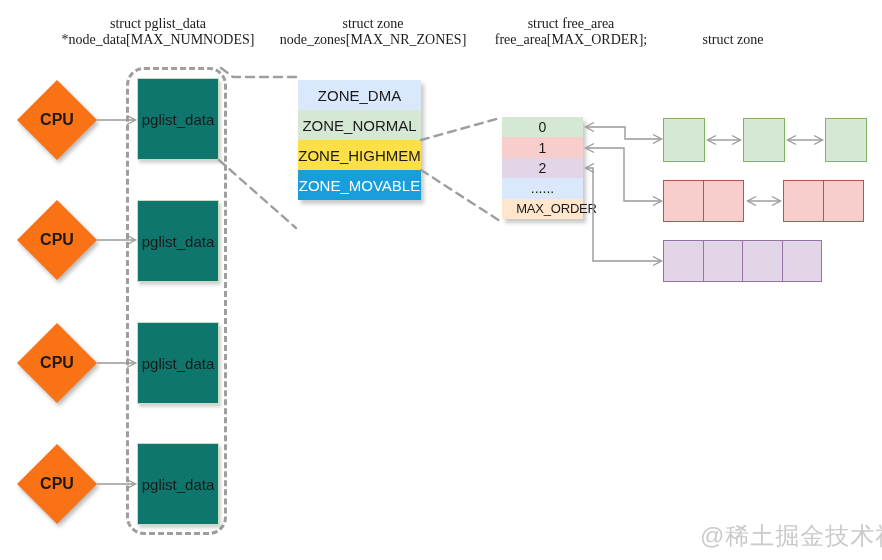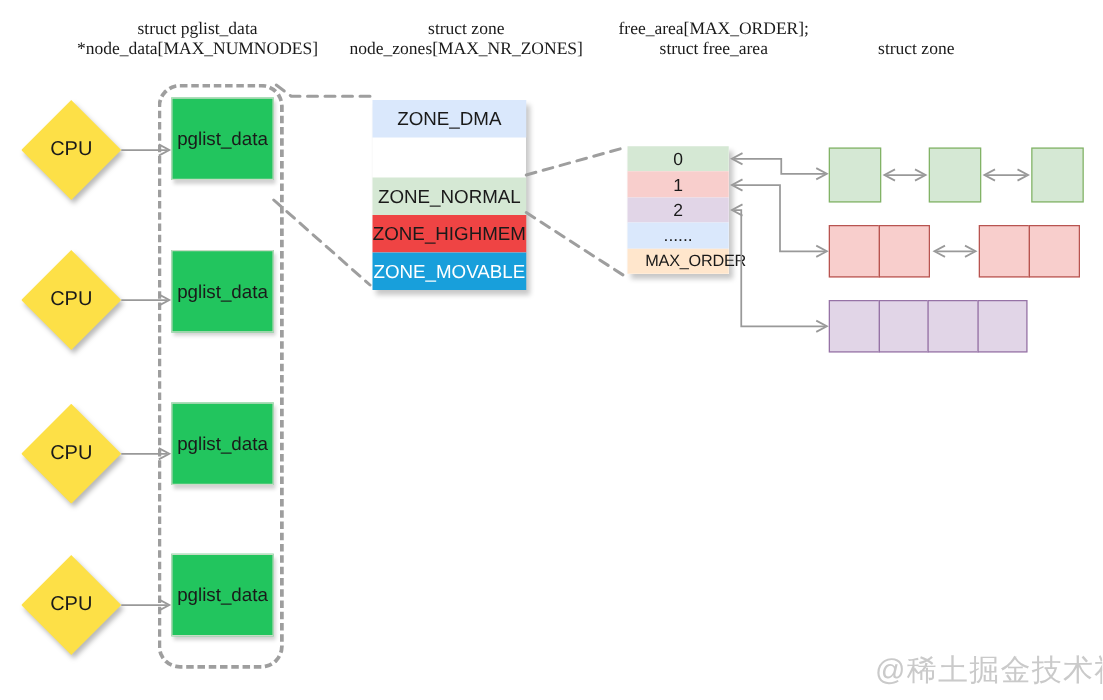--- a/index.html
+++ b/index.html
@@ -3,41 +3,41 @@
 <meta charset="utf-8">
 <style>
   html,body{margin:0;padding:0;background:#fff;}
   .canvas{position:relative;width:882px;height:560px;background:#ffffff;overflow:hidden;
           font-family:"Liberation Sans",sans-serif;color:#1a1a1a;}
   .hdr{position:absolute;text-align:center;font-size:14px;line-height:16px;white-space:nowrap;font-family:Liberation Serif, serif;}
   .hdr div{white-space:nowrap;}
 
   
   .diamond-wrap{position:absolute;width:80px;height:80px;filter:drop-shadow(2px 3px 2px rgba(0,0,0,0.28));}
-  .diamond{width:100%;height:100%;background:#fde047;
+  .diamond{width:100%;height:100%;background:#f97316;
            clip-path:polygon(50% 0,100% 50%,50% 100%,0 50%);
-           display:flex;align-items:center;justify-content:center;font-size:16px;}
+           display:flex;align-items:center;justify-content:center;font-size:16px;font-weight:bold;}
 
   
   .dashed-rect{position:absolute;left:126px;top:67px;width:101px;height:468px;
                box-sizing:border-box;border:3px dashed #9e9e9e;border-radius:18px;}
 
   
-  .pgbox{position:absolute;left:137px;width:82px;height:66px;background:#22c55e;
+  .pgbox{position:absolute;left:137px;width:82px;height:82px;background:#0f766e;
          border:1px solid #c7dcc5;box-sizing:border-box;
          box-shadow:2px 3px 3px rgba(0,0,0,0.18);
          display:flex;align-items:center;justify-content:center;font-size:15px;}
 
   
   .zone-stack{position:absolute;left:298px;top:80px;width:123px;box-shadow:3px 4px 4px rgba(0,0,0,0.22);text-align:center;}
   .zone-row{height:30px;display:flex;align-items:center;justify-content:center;font-size:15px;}
   .z-dma{background:#dae8fc;}
   .z-dma32{background:#ffe6cc;}
-  .z-normal{background:#d5e8d4;margin-top:32px;}
-  .z-highmem{background:#ef4444;}
+  .z-normal{background:#d5e8d4;}
+  .z-highmem{background:#fde047;}
   .z-movable{background:#189fdb;color:#ffffff;}
 
   
   .fa-stack{position:absolute;left:502px;top:117px;width:81px;box-shadow:3px 4px 4px rgba(0,0,0,0.22);}
   .fa-row{height:20.4px;display:flex;align-items:center;justify-content:center;font-size:14px;}
   .fa-0{background:#d5e8d4;}
   .fa-1{background:#f8cecc;}
   .fa-2{background:#e1d5e7;}
   .fa-dots{background:#dae8fc;}
   .fa-max{background:#ffe6cc;font-size:13px;letter-spacing:-0.2px;padding-left:28px;}
@@ -61,22 +61,22 @@
 
   <div class="hdr" style="left:38px;top:16px;width:240px;">
     <div>struct pglist_data</div>
     <div>*node_data[MAX_NUMNODES]</div>
   </div>
   <div class="hdr" style="left:253px;top:16px;width:240px;">
     <div>struct zone</div>
     <div>node_zones[MAX_NR_ZONES]</div>
   </div>
   <div class="hdr" style="left:451px;top:16px;width:240px;">
+    <div>struct free_area</div>
     <div>free_area[MAX_ORDER];</div>
-    <div>struct free_area</div>
   </div>
   <div class="hdr" style="left:663px;top:32px;width:140px;">
     <div>struct zone</div>
   </div>
 
   <div class="dashed-rect"></div>
 
   <div class="diamond-wrap" style="left:17px;top:80px;">
     <div class="diamond">
         <span>CPU</span>

